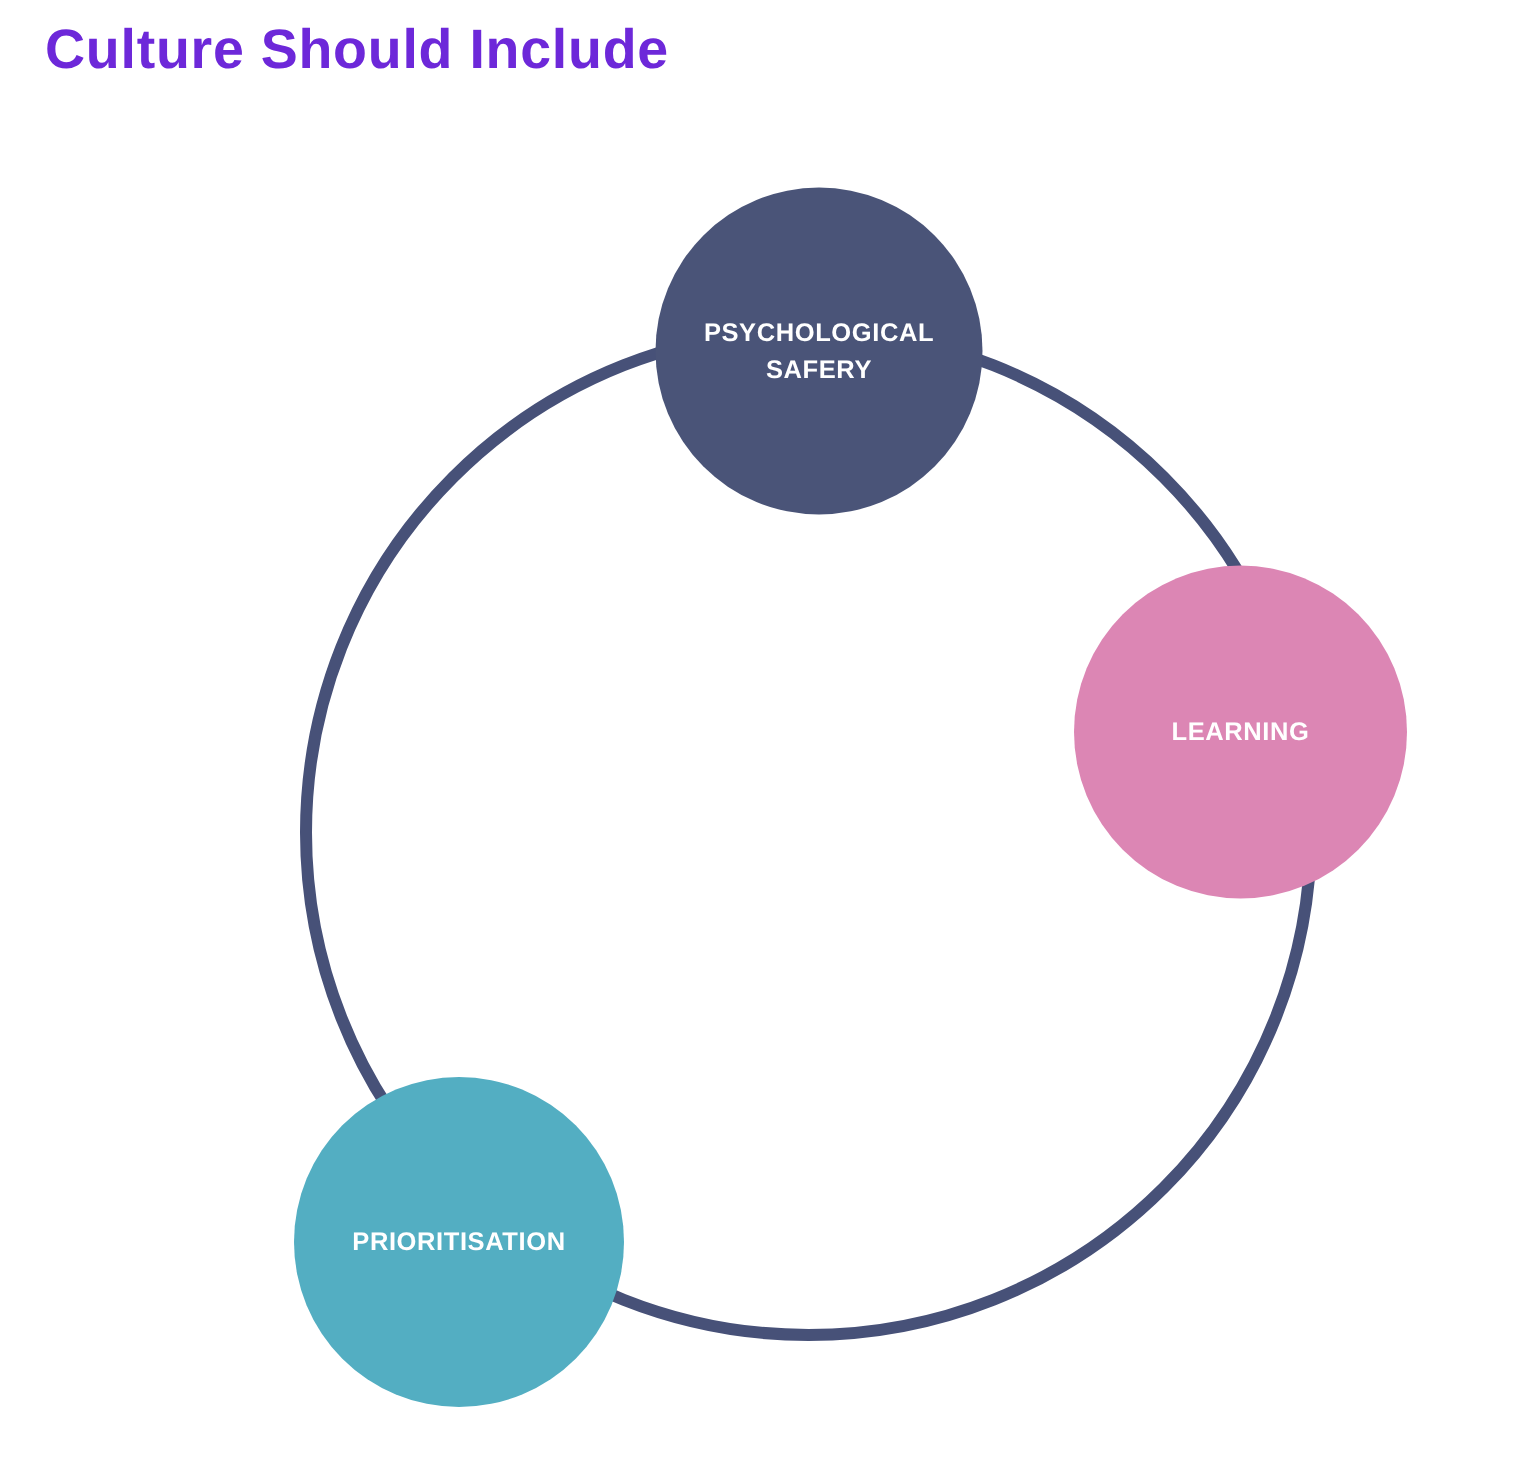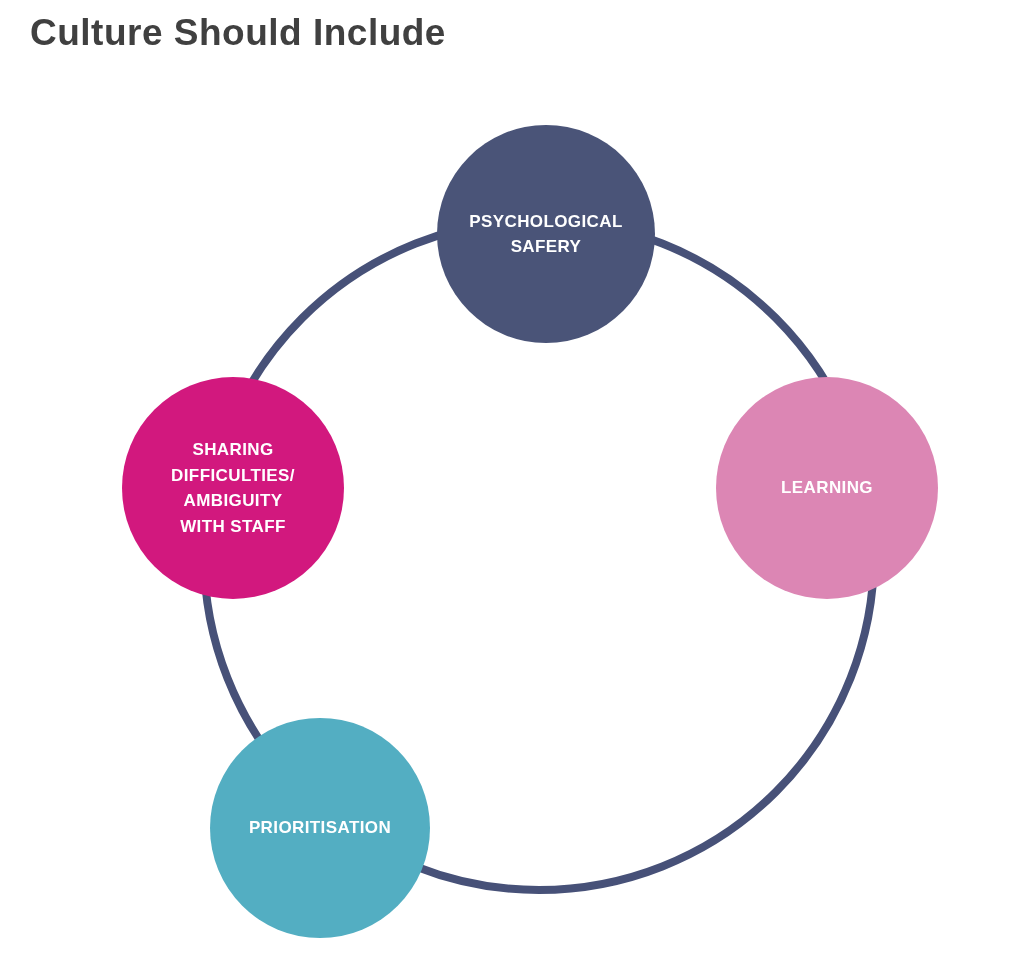--- a/index.html
+++ b/index.html
@@ -44,46 +44,40 @@
     font-weight: 700;
     font-size: 17px;
     line-height: 1.5;
     letter-spacing: 0.4px;
     white-space: pre-line;
     padding: 10px;
   }
   .node-psychological { left: 437px; top: 125px; width: 218px; height: 218px; }
   .node-learning      { left: 716px; top: 377px; width: 222px; height: 222px; }
   .node-sharing       { left: 122px; top: 377px; width: 222px; height: 222px; }
-  .node-prioritisation{ left: 210px; top: 718px; width: 220px; height: 220px; }
+  .node-prioritisation{ left: 196px; top: 718px; width: 220px; height: 220px; }
   .node-mindful       { left: 594px; top: 718px; width: 220px; height: 220px; }
 </style>
 </head>
 <body>
 
-<h1 class="page-title" style="color: #404040;">Culture Should Include</h1>
+<h1 class="page-title" style="color: #6d28d9;">Culture Should Include</h1>
 
 <div class="diagram">
 
   <div class="ring" style="border-color: rgb(71, 81, 120);"></div>
 
   <div class="node node-learning" style="background-color: rgb(220, 134, 180);">
     <span>LEARNING</span>
   </div>
 
   <div class="node node-psychological" style="background-color: rgb(74, 84, 120);">
     <span>PSYCHOLOGICAL
 SAFERY</span>
   </div>
 
-  <div class="node node-sharing" style="background-color: rgb(210, 24, 126);">
-    <span>SHARING
-DIFFICULTIES/
-AMBIGUITY
-WITH STAFF</span>
-  </div>
 
   <div class="node node-prioritisation" style="background-color: rgb(83, 174, 194);">
     <span>PRIORITISATION</span>
   </div>
 
 
 </div>
 
 </body></html>

